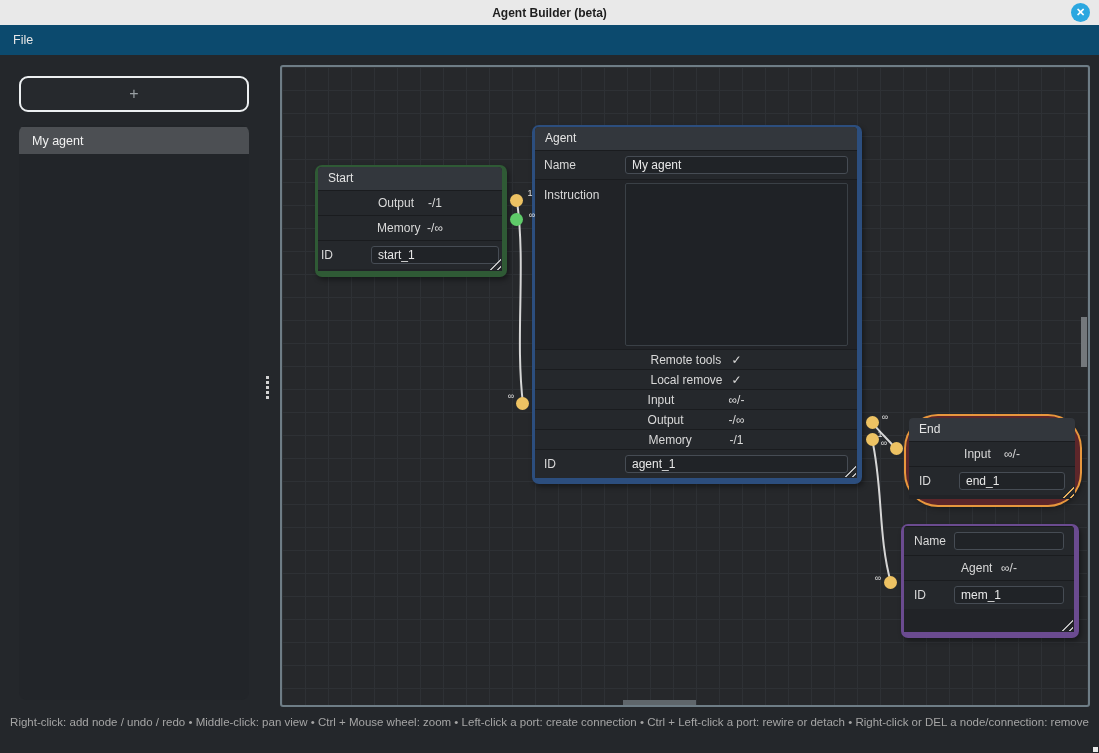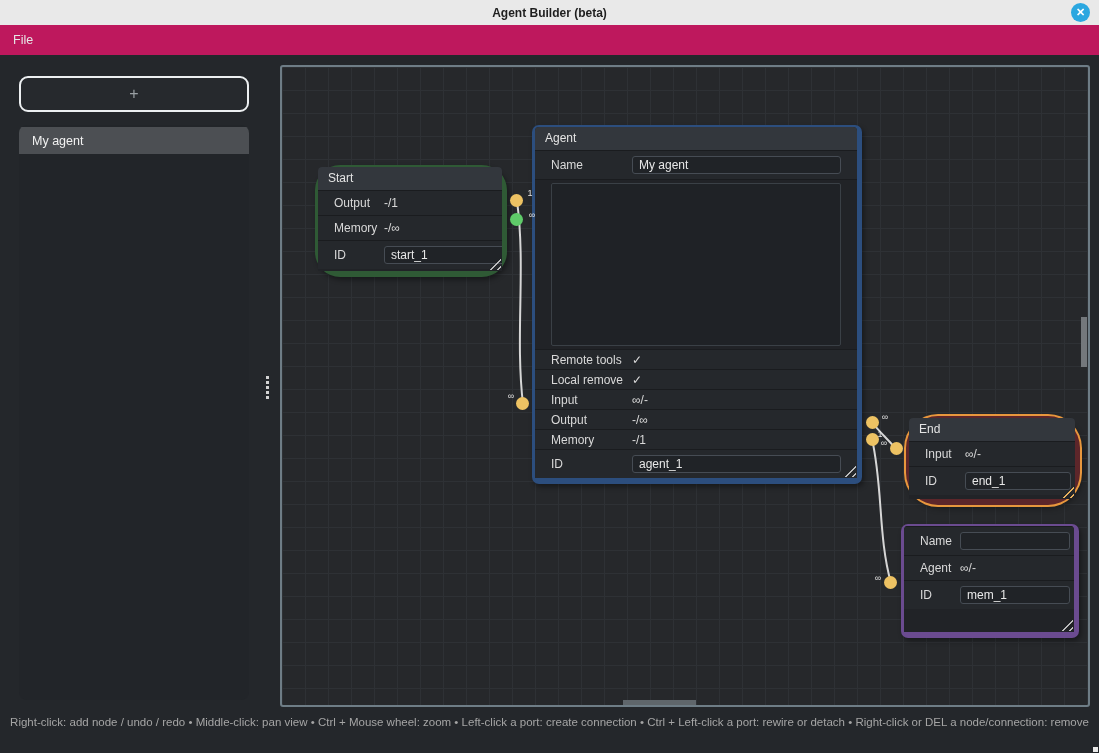--- a/index.html
+++ b/index.html
@@ -8,21 +8,21 @@
 
   
   .titlebar{position:absolute;left:0;top:0;width:100%;height:25px;background:#e9e9e9;
             display:flex;align-items:center;justify-content:center;}
   .titlebar-title{font-size:12px;font-weight:bold;color:#1e1e1e;}
   .close-btn{position:absolute;right:9px;top:3px;width:19px;height:19px;border-radius:50%;
              background:var(--close-button,#2ba7e0);color:#fff;display:flex;align-items:center;
              justify-content:center;font-size:11px;font-weight:bold;cursor:pointer;line-height:1;}
 
   
-  .menubar{position:absolute;left:0;top:25px;width:100%;height:30px;background:#be185d;
+  .menubar{position:absolute;left:0;top:25px;width:100%;height:30px;background:#0c4a6e;
            display:flex;align-items:center;}
   .menu-item{color:#e6e6e6;font-size:12.5px;padding:0 13px;cursor:default;}
 
   
   .add-btn{position:absolute;left:19px;top:76px;width:230px;height:36px;box-sizing:border-box;
            border:2px solid #eceff1;border-radius:9px;background:#26292d;color:#9aa0a4;
            font-size:16px;display:flex;align-items:center;justify-content:center;cursor:pointer;}
   .list-panel{position:absolute;left:19px;top:125px;width:230px;height:575px;background:#222529;
               border-radius:8px;overflow:hidden;padding-top:2px;box-sizing:border-box;}
   .list-item{height:27px;display:flex;align-items:center;padding:0 13px;color:#e2e2e2;
@@ -38,31 +38,31 @@
           border:2px solid #6e7d86;border-radius:3px;background-color:#26282b;
           background-image:linear-gradient(var(--grid-line,#2e3135) 1px,transparent 1px),
                            linear-gradient(90deg,var(--grid-line,#2e3135) 1px,transparent 1px);
           background-size:23px 23px;overflow:hidden;}
   .wires{position:absolute;left:0;top:0;width:806px;height:638px;z-index:2;}
   .wire{stroke:var(--wire,#d6d6d6);stroke-width:2;fill:none;}
 
   
   .node{position:absolute;border-radius:7px;box-sizing:border-box;padding:2px 5px 6px 3px;
         z-index:3;box-shadow:2px 3px 5px rgba(0,0,0,.38);}
-  .node-start{background:var(--node-start,#2f5a35);border-radius:25px;}
+  .node-start{background:var(--node-start,#2f5a35);}
   .node-agent{background:var(--node-agent,#2c4e7e);}
   .node-end{background:var(--node-end,#5d262a);
             box-shadow:0 0 0 2px var(--node-end-outline,#e8973d),2px 3px 6px rgba(0,0,0,.4);border-radius:32px;}
   .node-memory{background:var(--node-memory,#6b4b90);}
   .node-inner{background:#212327;height:100%;border-radius:4px 4px 0 0;overflow:hidden;
               display:flex;flex-direction:column;}
   .node-header{background:#33373d;color:#e4e4e4;font-size:12px;padding:4px 10px 5px;
                flex:none;cursor:move;}
   .row{display:flex;align-items:center;background:#25282c;border-top:1px solid #1a1c1f;
-       padding:2px 16px;color:#d9d9d9;font-size:12px;min-height:15px;flex:none;}
+       padding:2px 9px;color:#d9d9d9;font-size:12px;min-height:15px;flex:none;justify-content:center;}
   .row .lbl{flex:none;}
   .w50{width:50px;} .w81{width:81px;} .w40{width:40px;}
   .field{background:#202327;border:1px solid #464c54;border-radius:3px;color:#e8e8e8;
          font-size:12px;font-family:inherit;padding:1px 6px;height:18px;box-sizing:border-box;
          outline:none;}
   .row-tall{min-height:20px;}
   .filler{flex:1;background:#212327;}
   .instr-row{align-items:stretch;flex:1;background:#212327;border-top:1px solid #1a1c1f;}
   .instr-row .lbl{padding-top:6px;}
   .instruction-box{flex:1;background:#1f2226;border:1px solid #3a4046;border-radius:2px;
@@ -147,20 +147,21 @@
     </div>
 
     <div class="node node-agent" style="left:250px;top:58px;width:330px;height:359px;">
       <div class="node-inner">
         <div class="node-header">Agent</div>
         <div class="row" style="min-height:24px;">
           <span class="lbl w81">Name</span>
           <input class="field" style="flex: 1 1 0%;" value="My agent">
         </div>
         <div class="row instr-row">
+          <span class="lbl w81">Instruction</span>
           <textarea class="instruction-box" style=""></textarea>
         </div>
         <div class="row">
           <span class="lbl w81">Remote tools</span>
           <span class="val">✓</span>
         </div>
         <div class="row">
           <span class="lbl w81">Local remove</span>
           <span class="val">✓</span>
         </div>

